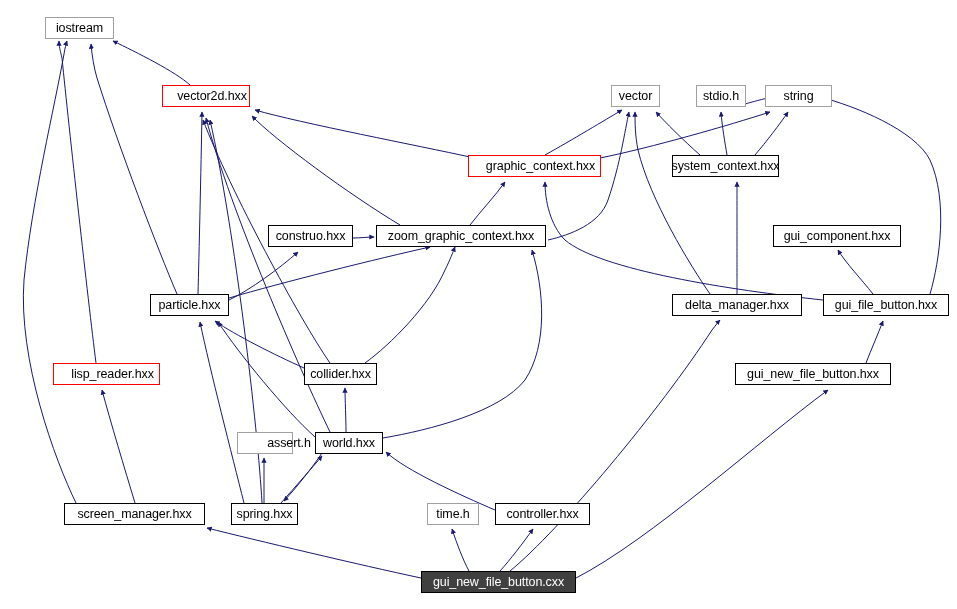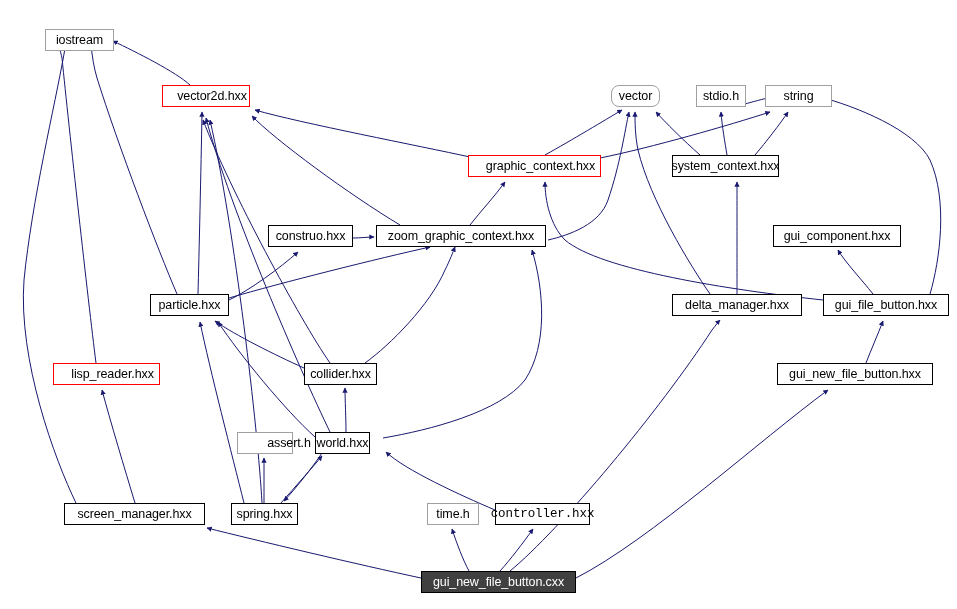--- a/index.html
+++ b/index.html
@@ -74,27 +74,27 @@
         <path d="M 281,503 C 295,487 312,468 322,456" fill="none" stroke="#191970" stroke-width="1" marker-end="url(#arrow)"></path>
         <path d="M 322,453 C 312,468 296,488 284,501" fill="none" stroke="#191970" stroke-width="1" marker-end="url(#arrow)"></path>
         <path d="M 421,578 C 360,565 255,540 207,528" fill="none" stroke="#191970" stroke-width="1" marker-end="url(#arrow)"></path>
         <path d="M 469,571 C 463,560 457,544 452,529" fill="none" stroke="#191970" stroke-width="1" marker-end="url(#arrow)"></path>
         <path d="M 500,571 C 510,560 523,543 533,529" fill="none" stroke="#191970" stroke-width="1" marker-end="url(#arrow)"></path>
         <path d="M 495,510 C 460,495 405,470 386,452" fill="none" stroke="#191970" stroke-width="1" marker-end="url(#arrow)"></path>
         <path d="M 737,294 C 737,278 737,252 737,182" fill="none" stroke="#191970" stroke-width="1" marker-end="url(#arrow)"></path>
       </g>
   </svg>
   <div id="node-layer">
-      <div class="node-box sys" style="left: 45px; top: 17px; width: 69px; margin-top: 12px;">
+      <div class="node-box sys" style="left: 45px; top: 17px; width: 69px;">
         <span class="node-label">iostream</span>
       </div>
       <div class="node-box red" style="left: 162px; top: 85px; width: 88px;">
         <span class="node-label">vector2d.hxx</span>
       </div>
-      <div class="node-box sys" style="left: 611px; top: 85px; width: 49px; border-radius: 8px;">
+      <div class="node-box sys" style="left: 611px; top: 85px; width: 49px;">
         <span class="node-label">vector</span>
       </div>
       <div class="node-box sys" style="left: 696px; top: 85px; width: 50px;">
         <span class="node-label">stdio.h</span>
       </div>
       <div class="node-box sys" style="left: 765px; top: 85px; width: 67px;">
         <span class="node-label">string</span>
       </div>
       <div class="node-box red" style="left: 468px; top: 155px; width: 133px;">
         <span class="node-label">graphic_context.hxx</span>
@@ -119,38 +119,38 @@
       </div>
       <div class="node-box" style="left: 823px; top: 294px; width: 126px;">
         <span class="node-label">gui_file_button.hxx</span>
       </div>
       <div class="node-box red" style="left: 53px; top: 363px; width: 107px;">
         <span class="node-label">lisp_reader.hxx</span>
       </div>
       <div class="node-box" style="left: 304px; top: 363px; width: 73px;">
         <span class="node-label">collider.hxx</span>
       </div>
-      <div class="node-box" style="left: 777px; top: 363px; width: 156px;">
+      <div class="node-box" style="left: 735px; top: 363px; width: 156px;">
         <span class="node-label">gui_new_file_button.hxx</span>
       </div>
       <div class="node-box sys" style="left: 237px; top: 432px; width: 56px; padding-left: 48px;">
         <span class="node-label">assert.h</span>
       </div>
-      <div class="node-box" style="left: 315px; top: 432px; width: 55px;">
+      <div class="node-box" style="left: 315px; top: 432px; width: 68px;">
         <span class="node-label">world.hxx</span>
       </div>
       <div class="node-box" style="left: 64px; top: 503px; width: 141px;">
         <span class="node-label">screen_manager.hxx</span>
       </div>
       <div class="node-box" style="left: 231px; top: 503px; width: 67px;">
         <span class="node-label">spring.hxx</span>
       </div>
       <div class="node-box sys" style="left: 427px; top: 503px; width: 52px;">
         <span class="node-label">time.h</span>
       </div>
-      <div class="node-box" style="left: 495px; top: 503px; width: 95px; font-family: Liberation Mono, monospace;">
+      <div class="node-box" style="left: 495px; top: 503px; width: 95px;">
         <span class="node-label">controller.hxx</span>
       </div>
       <div class="node-box current" style="left: 421px; top: 571px; width: 155px;">
         <span class="node-label">gui_new_file_button.cxx</span>
       </div>
     </div>
 </div>
 
 </body></html>

